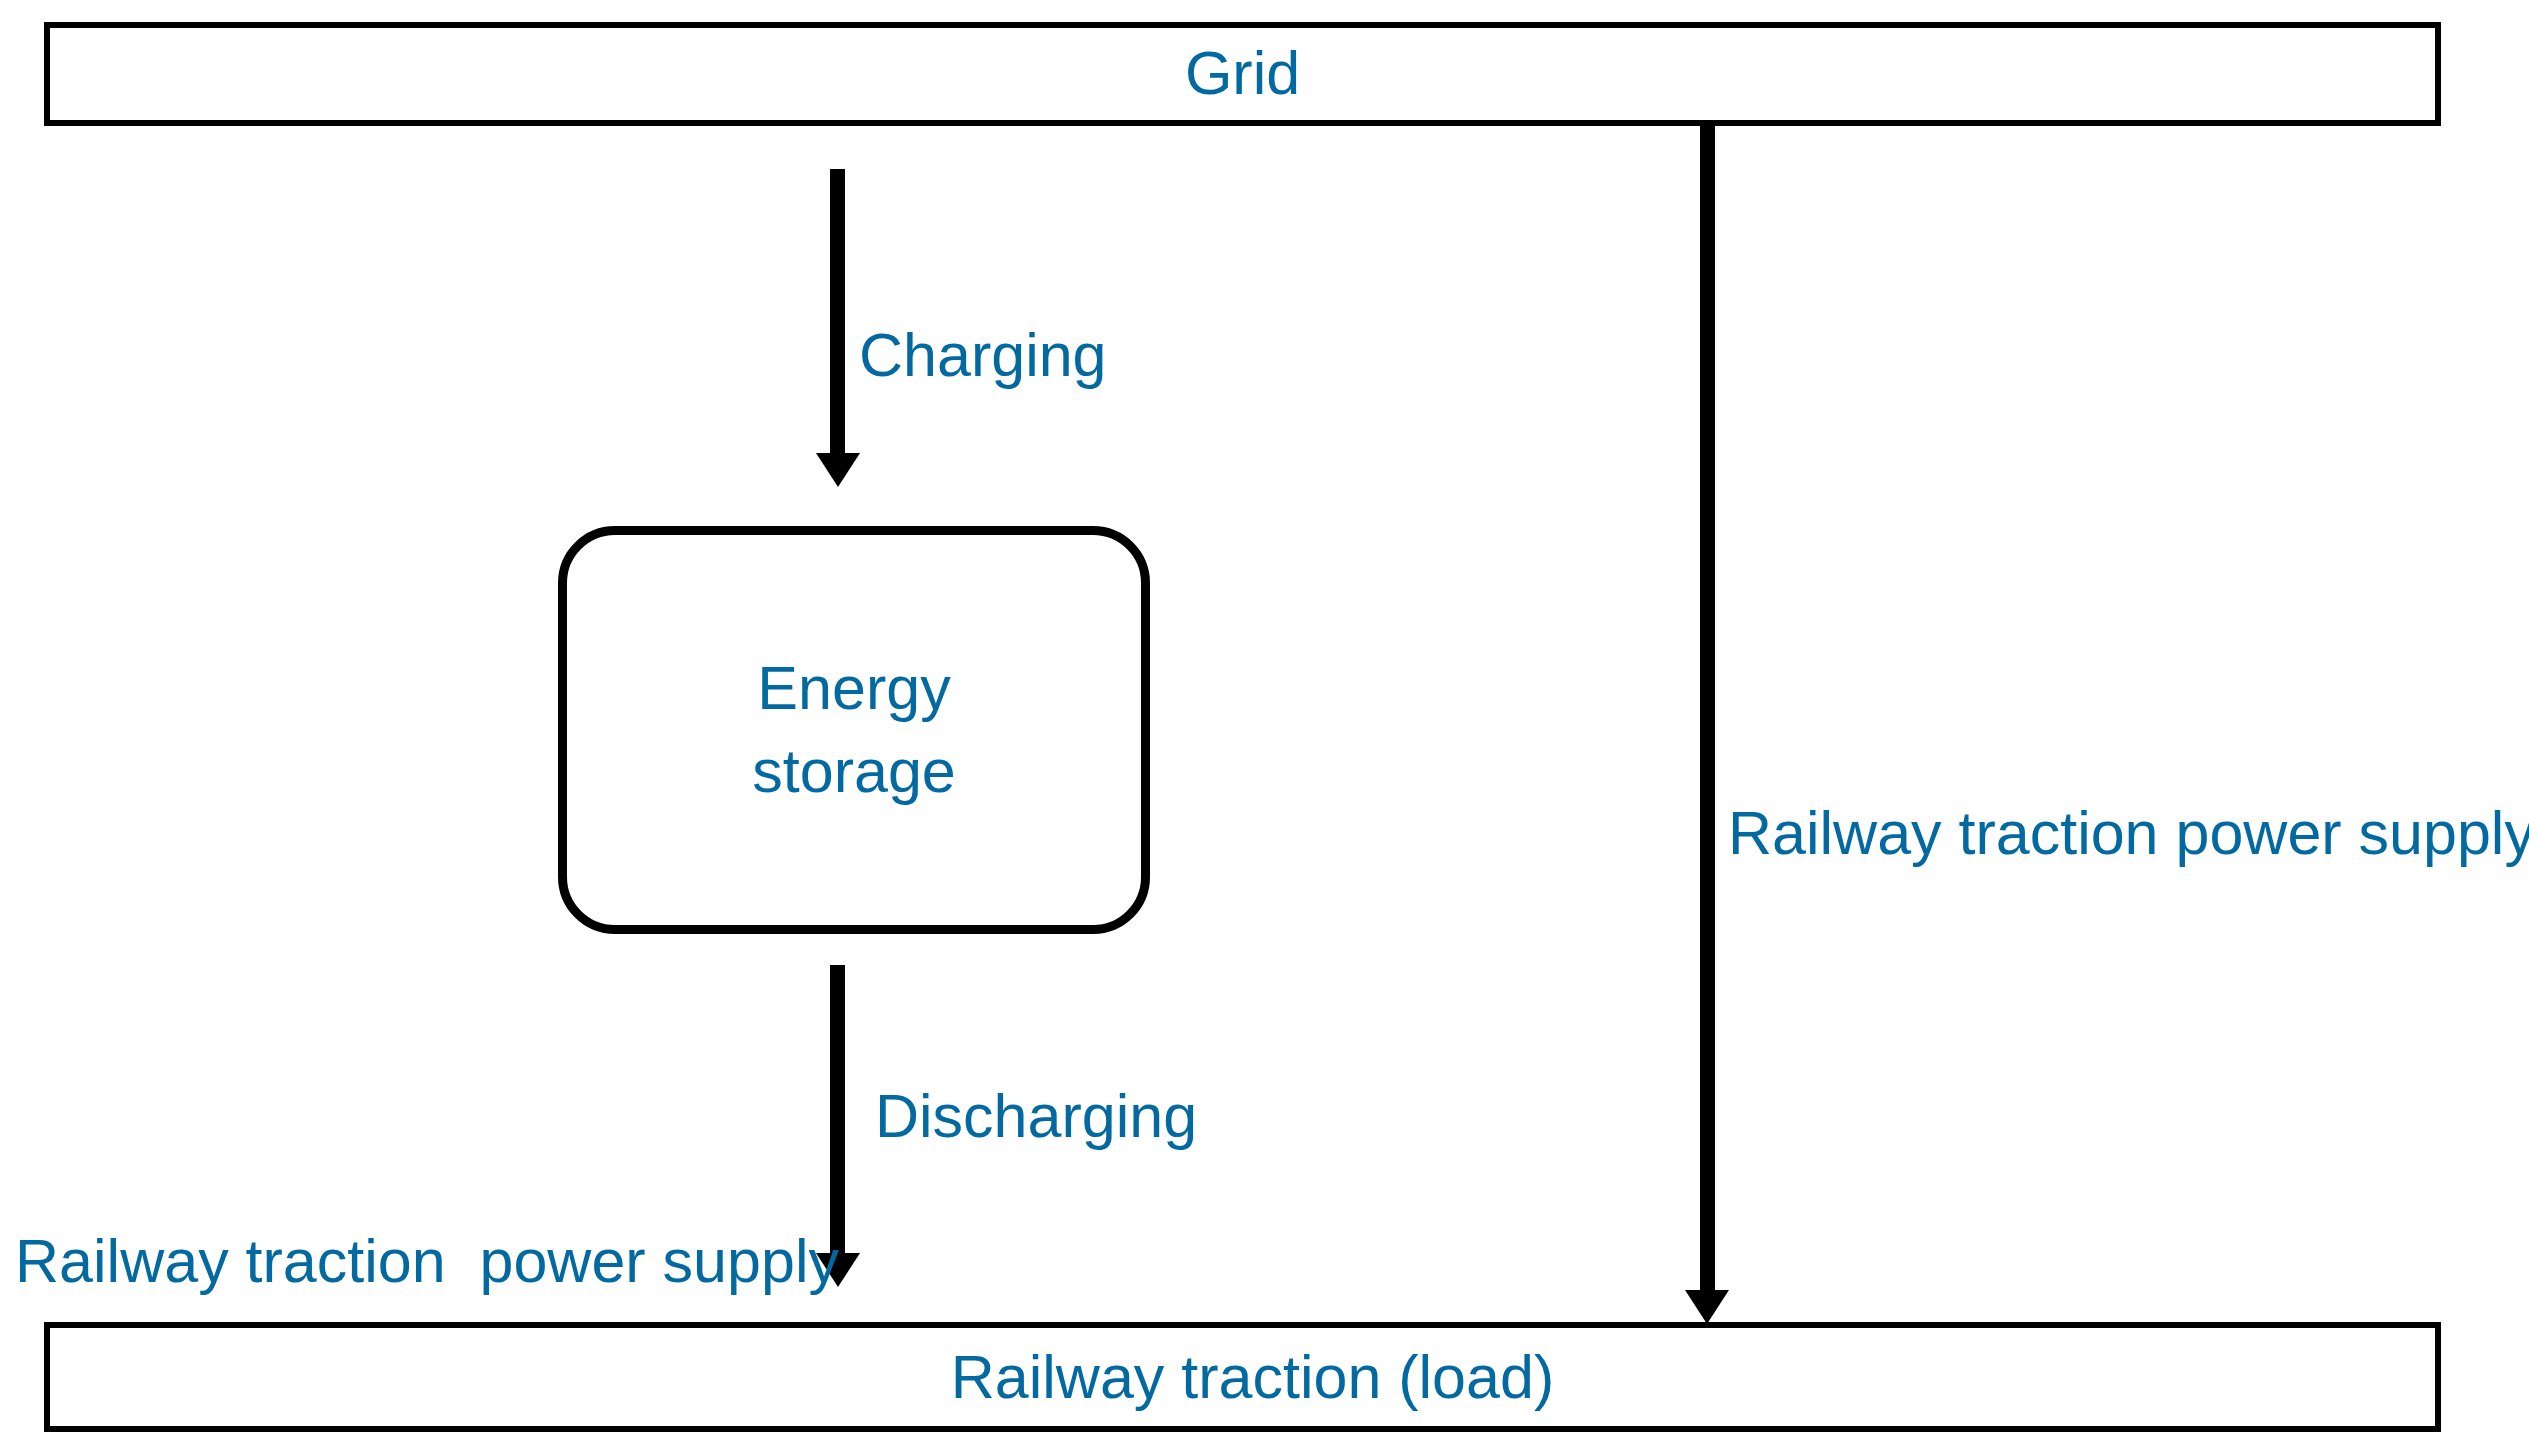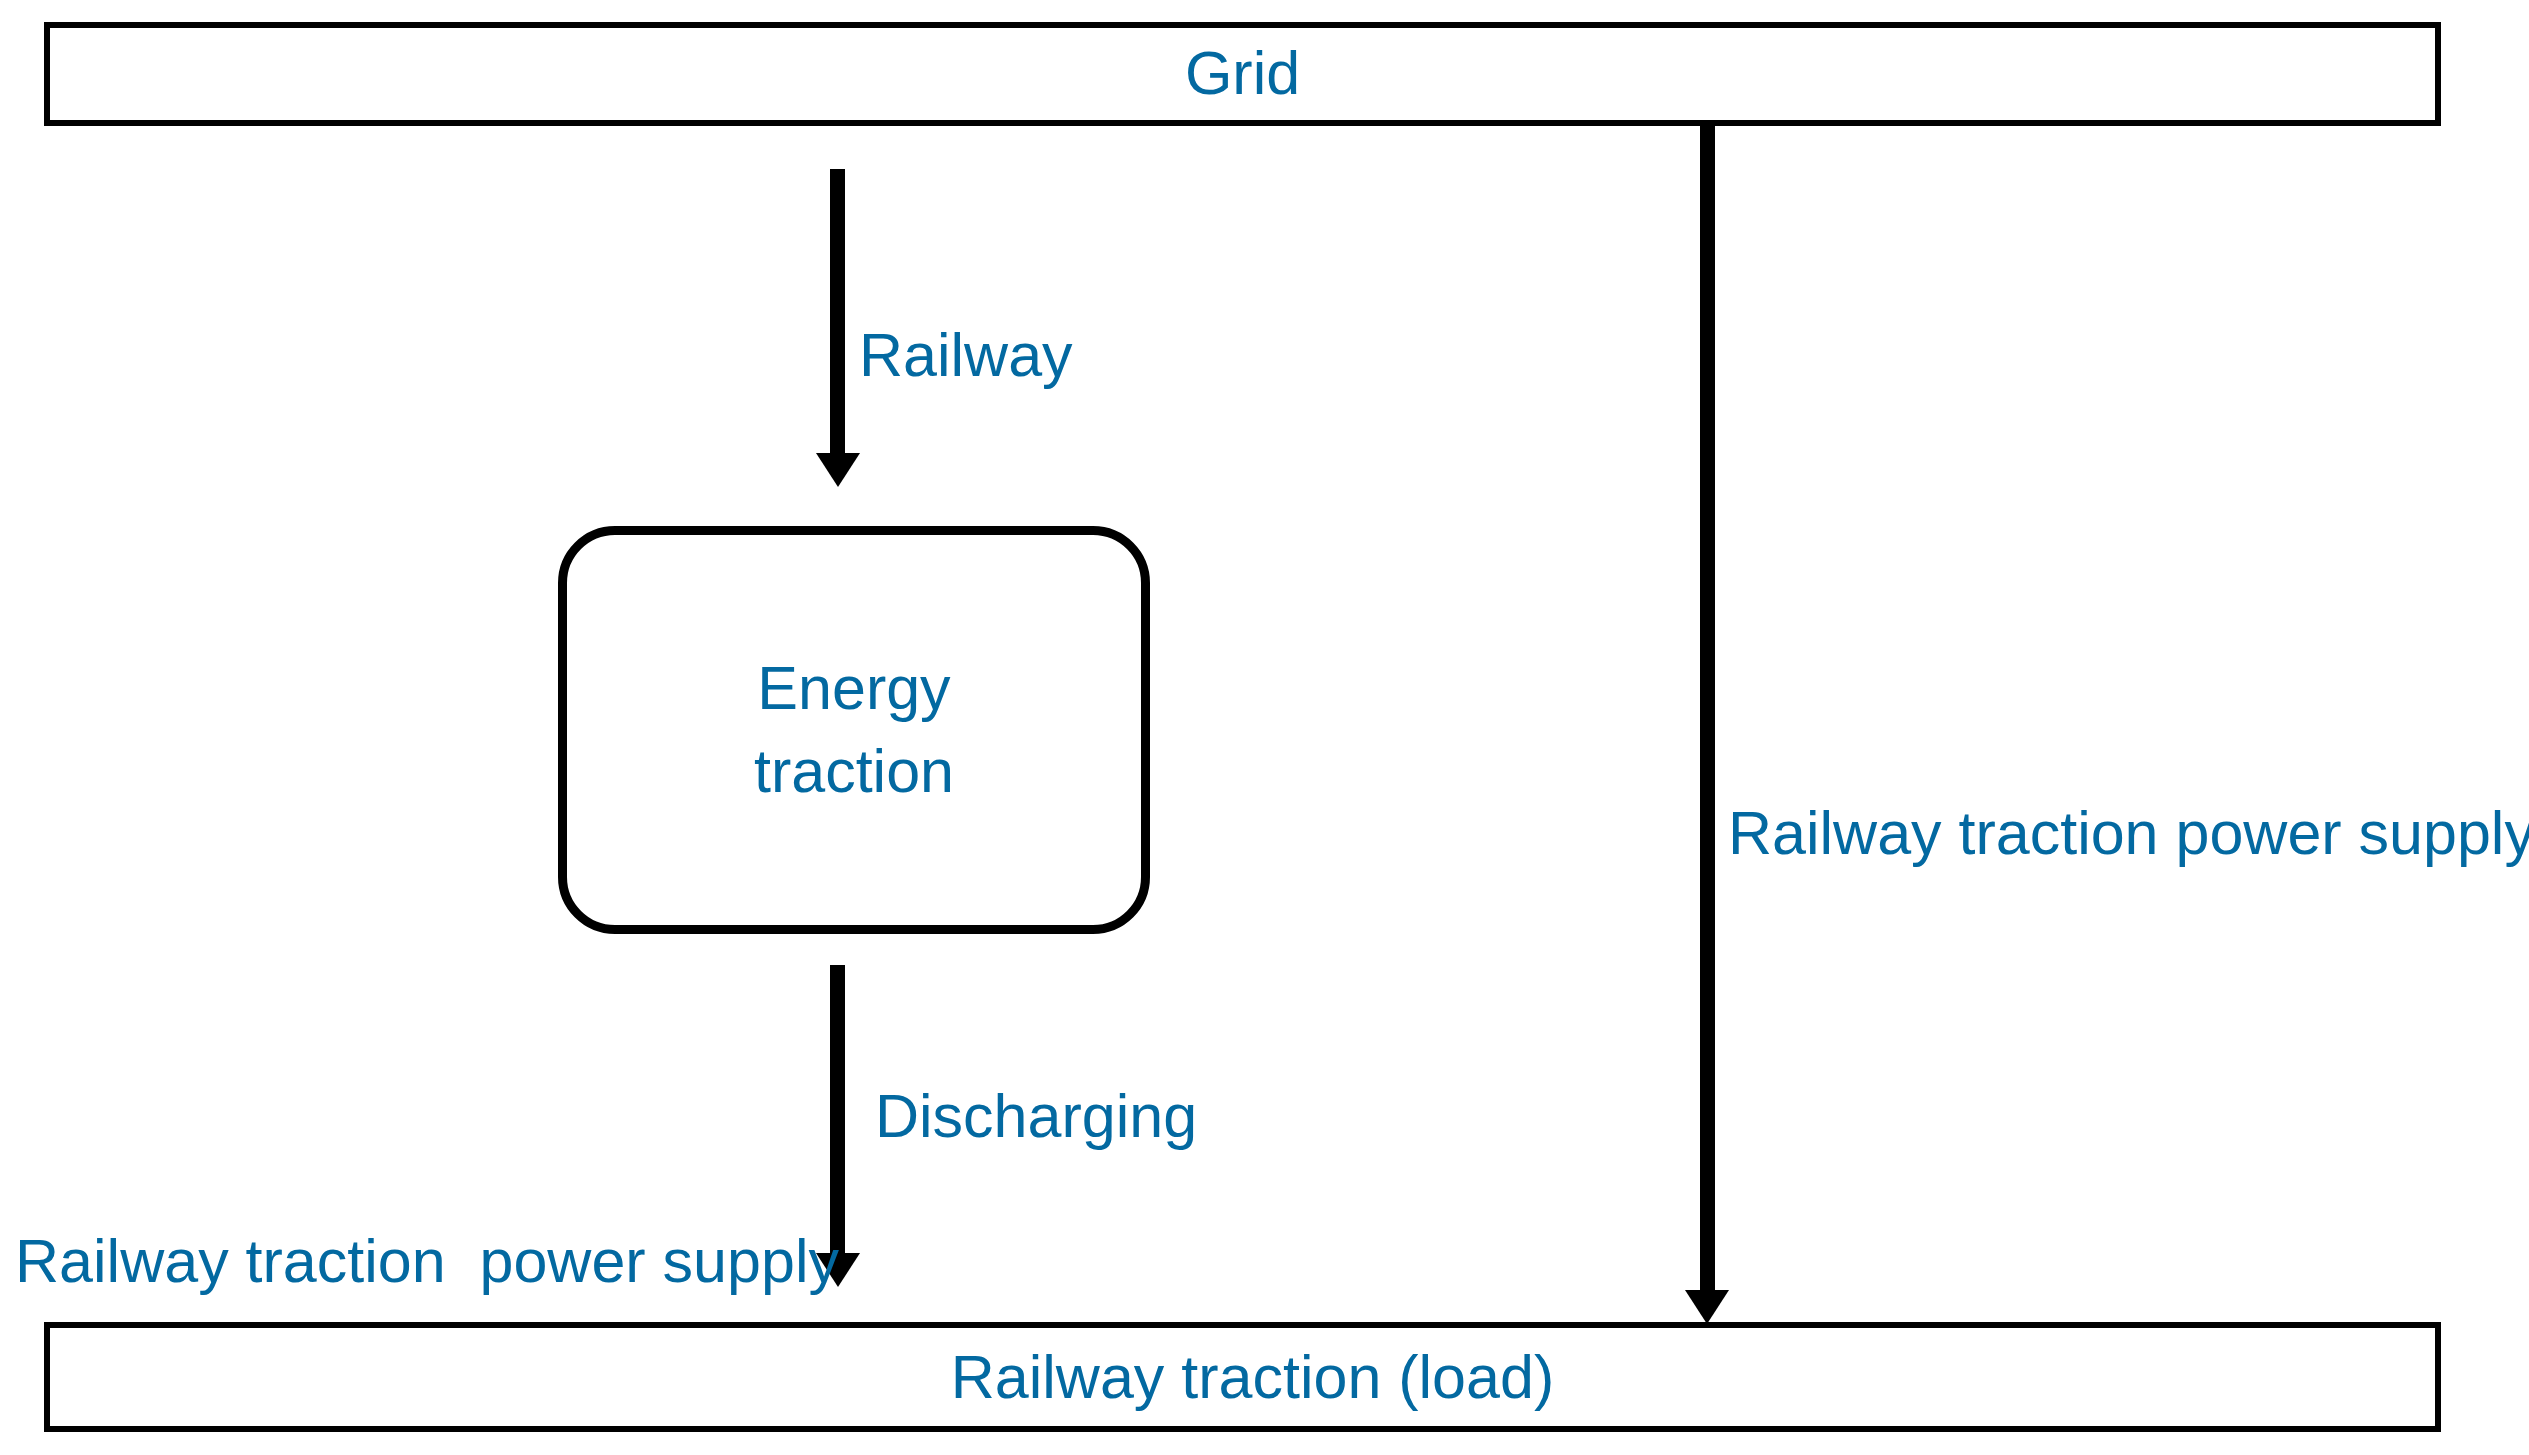--- a/index.html
+++ b/index.html
@@ -87,26 +87,26 @@
 <body>
 
 <div class="canvas">
 
   <div class="node-bar grid-bar">
     <span>Grid</span>
   </div>
 
   <div class="arrow-line charging-line"></div>
   <div class="arrow-head charging-head"></div>
-  <div class="flow-label charging-label">Railway</div>
+  <div class="flow-label charging-label">Charging</div>
 
   <div class="storage-box">
     <div class="storage-text">
       <div>Energy</div>
-      <div>traction</div>
+      <div>storage</div>
     </div>
   </div>
 
   <div class="arrow-line discharging-line"></div>
   <div class="arrow-head discharging-head"></div>
   <div class="flow-label discharging-label">Discharging</div>
 
   <div class="annotation">
     <div>Railway traction  power supply</div>
     

